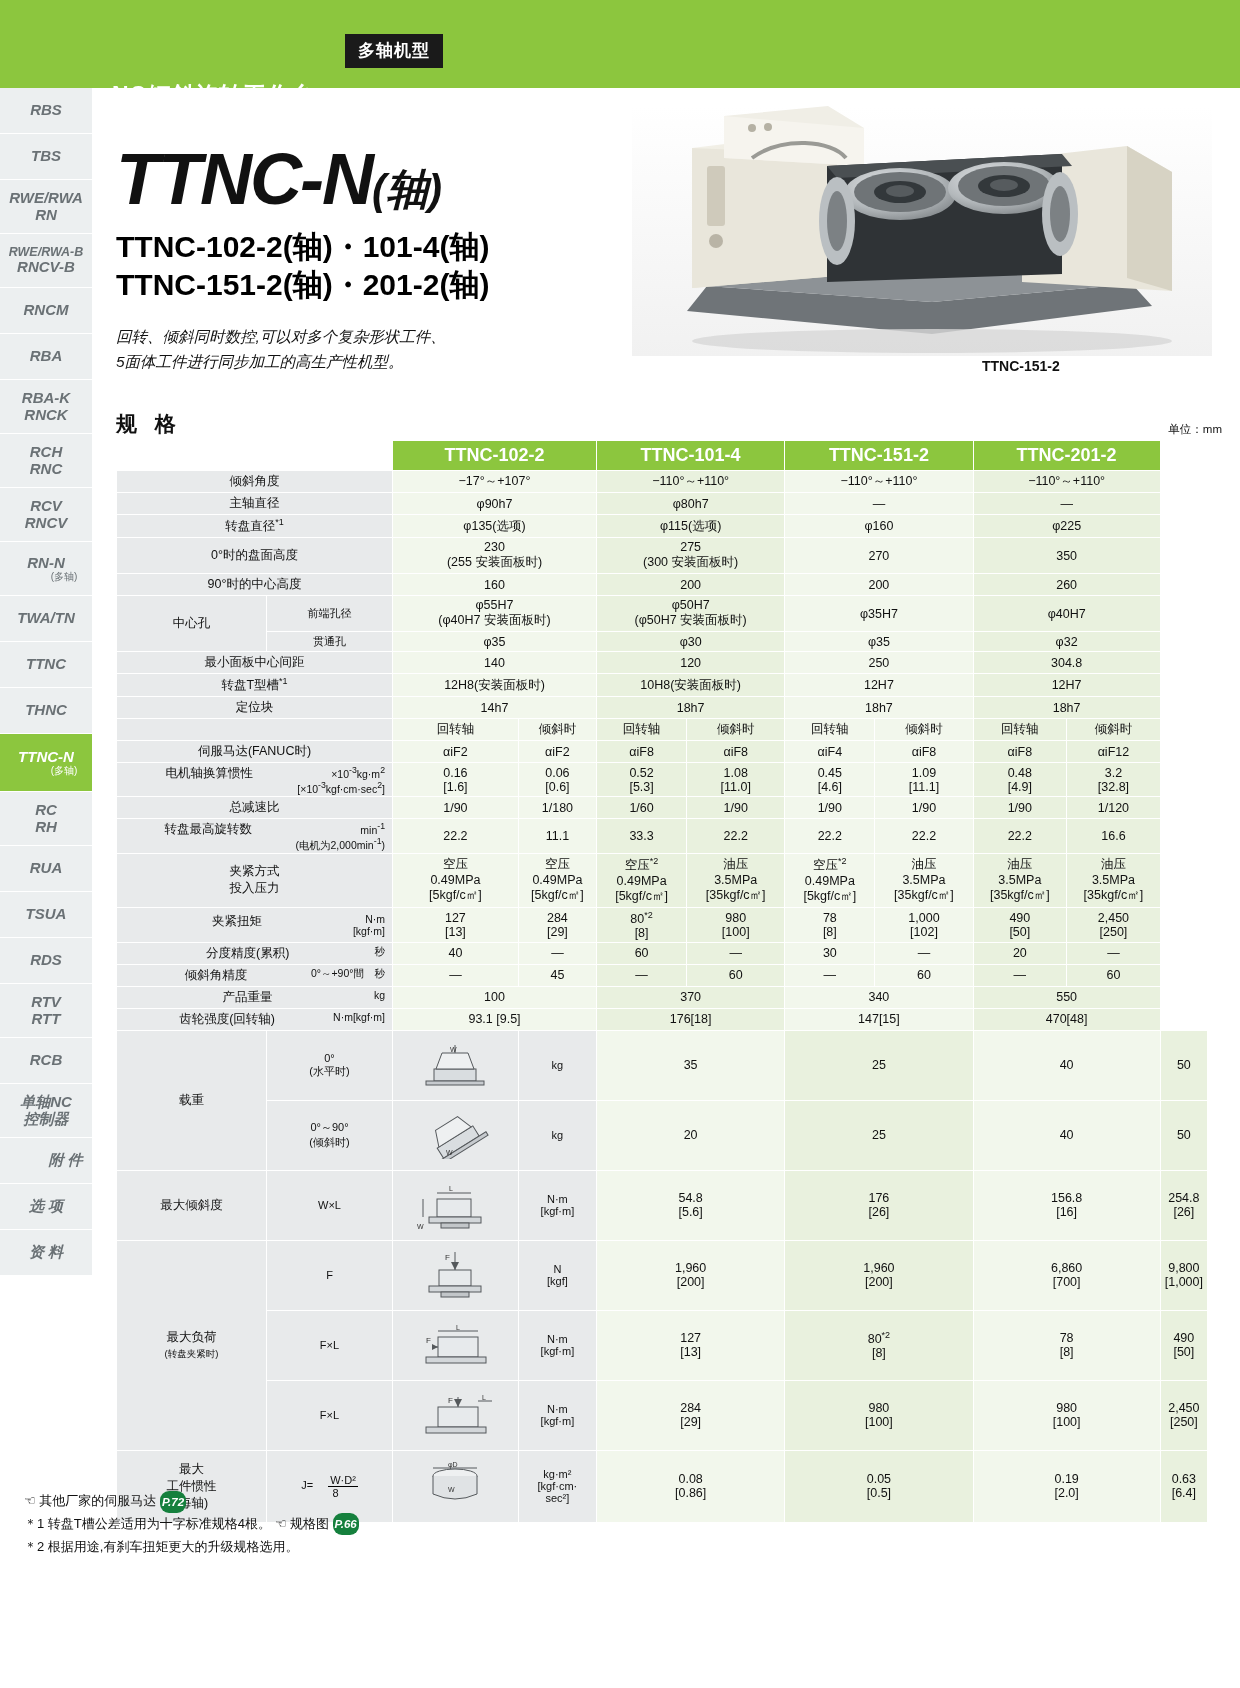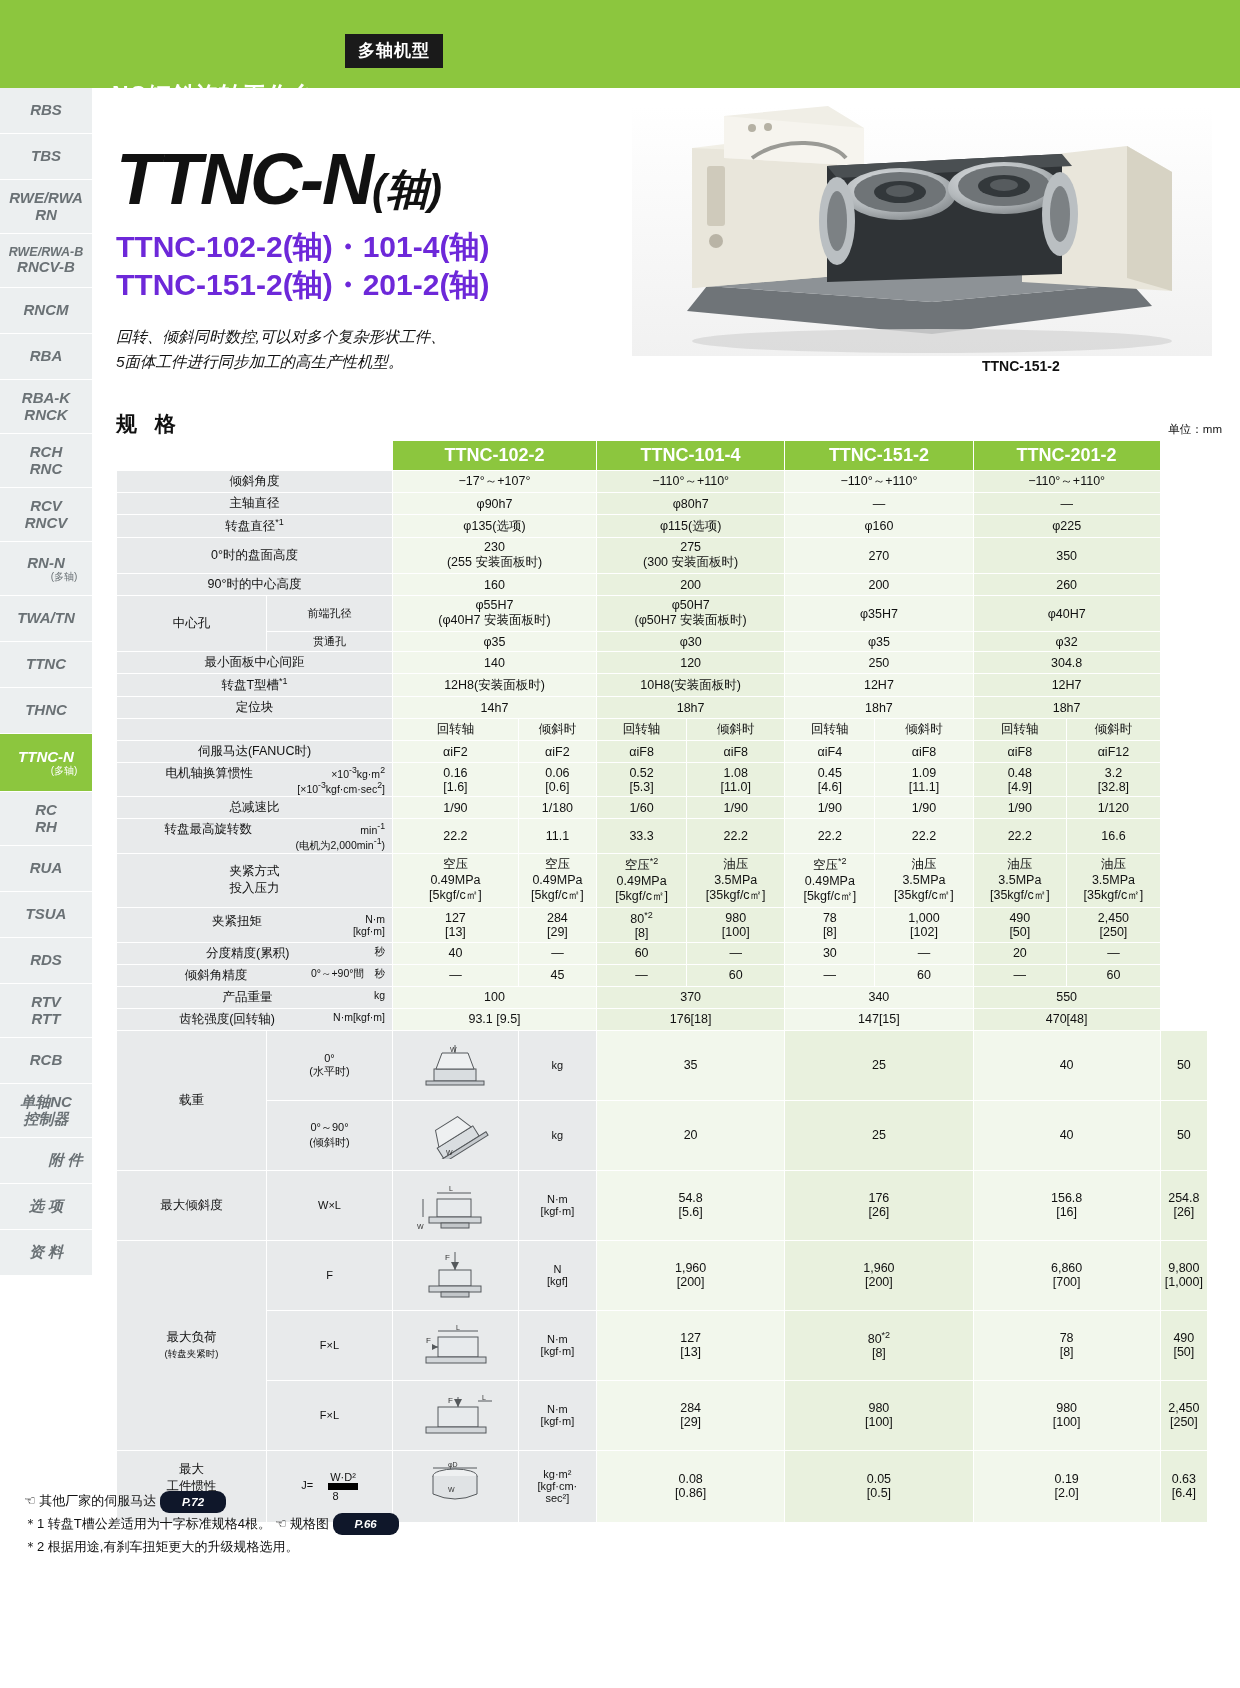--- a/index.html
+++ b/index.html
@@ -45,21 +45,21 @@
   
   .content{ position:absolute; left:92px; top:88px; width:1148px; }
   .bigtitle{
     position:absolute; left:24px; top:50px;
     font-size:72px; font-weight:bold; font-style:italic; letter-spacing:-2px;
     color:#111;
   }
   .bigtitle .suffix{ font-size:42px; letter-spacing:0; }
   .models{
     position:absolute; left:24px; top:140px;
-    font-size:30px; font-weight:bold; line-height:1.28; color:#6d28d9;
+    font-size:30px; font-weight:bold; line-height:1.28; color:#000000;
   }
   .desc{
     position:absolute; left:24px; top:237px;
     font-size:15.5px; line-height:1.6; color:#111;font-style:italic;
   }
   .photo{
     position:absolute; left:540px; top:18px; width:580px; height:250px;
   }
   .photo-caption{
     position:absolute; left:890px; top:270px;
@@ -99,22 +99,22 @@
   td.val{ background:#f2f7ec; }
   td.val.alt{ background:#e9f1de; }
   .sub2{ font-size:9px; vertical-align:super; }
   .tiny{ font-size:9.5px; }
   
   td.sketch{ background:#e8eaeb; padding:2px; }
   svg.sk{ display:block; margin:0 auto; }
   
   .notes{ position:absolute; left:24px; top:1490px; font-size:13px; line-height:1.75; color:#111;}
   .pill{
-    display:inline-block; background:#0f172a; color:#fff; font-size:11.5px;
-    font-weight:bold; border-radius:9px; padding:1px 22px; vertical-align:middle;
+    display:inline-block; background:#15803d; color:#fff; font-size:11.5px;
+    font-weight:bold; border-radius:9px; padding:1px 2px; vertical-align:middle;
     font-style:italic;
   }
   .hand{ display:inline-block; transform:scaleX(-1); }
 </style>
 </head>
 <body>
 
 <div class="topbar">
   <div class="title">NC倾斜旋转工作台</div>
   <div class="badge">多轴机型</div>
@@ -596,21 +596,21 @@
             </svg>
           </td>
           <td class="lab2">N·m<br>[kgf·m]</td>
           <td class="val" colspan="2" style="height:70px;">284<br>[29]</td>
           <td class="val alt" colspan="2" style="height:70px;">980<br>[100]</td>
           <td class="val" colspan="2" style="height:70px;">980<br>[100]</td>
           <td class="val alt" colspan="2" style="height:70px;">2,450<br>[250]</td>
         </tr>
         <tr>
           <td class="lab">最大<br>工件惯性<br>(每轴)</td>
-          <td class="lab2">J=<span style="display:inline-block;vertical-align:middle;text-align:center;"><span style="display:block;border-bottom:7px solid #000000;padding:0 2px;margin-left:15px;">W·D²</span><span style="display:block;">8</span></span></td>
+          <td class="lab2">J=<span style="display:inline-block;vertical-align:middle;text-align:center;"><span style="display:block;border-bottom:1px solid #000000;padding:0 2px;margin-left:15px;">W·D²</span><span style="display:block;">8</span></span></td>
           <td class="sketch">
             <svg class="sk" width="70" height="52" viewBox="0 0 70 52">
               <ellipse cx="35" cy="16" rx="22" ry="7" fill="#eef0f1" stroke="#55595c"></ellipse>
               <path d="M13 16 L13 34 Q35 44 57 34 L57 16" fill="#e0e3e5" stroke="#55595c"></path>
               <line x1="13" y1="8" x2="57" y2="8" stroke="#55595c"></line>
               <text x="28" y="7" font-size="7" fill="#333">φD</text>
               <text x="28" y="32" font-size="7" fill="#333">W</text>
             </svg>
           </td>
           <td class="lab2 tiny">kg·m²<br>[kgf·cm·<br>sec²]</td>

